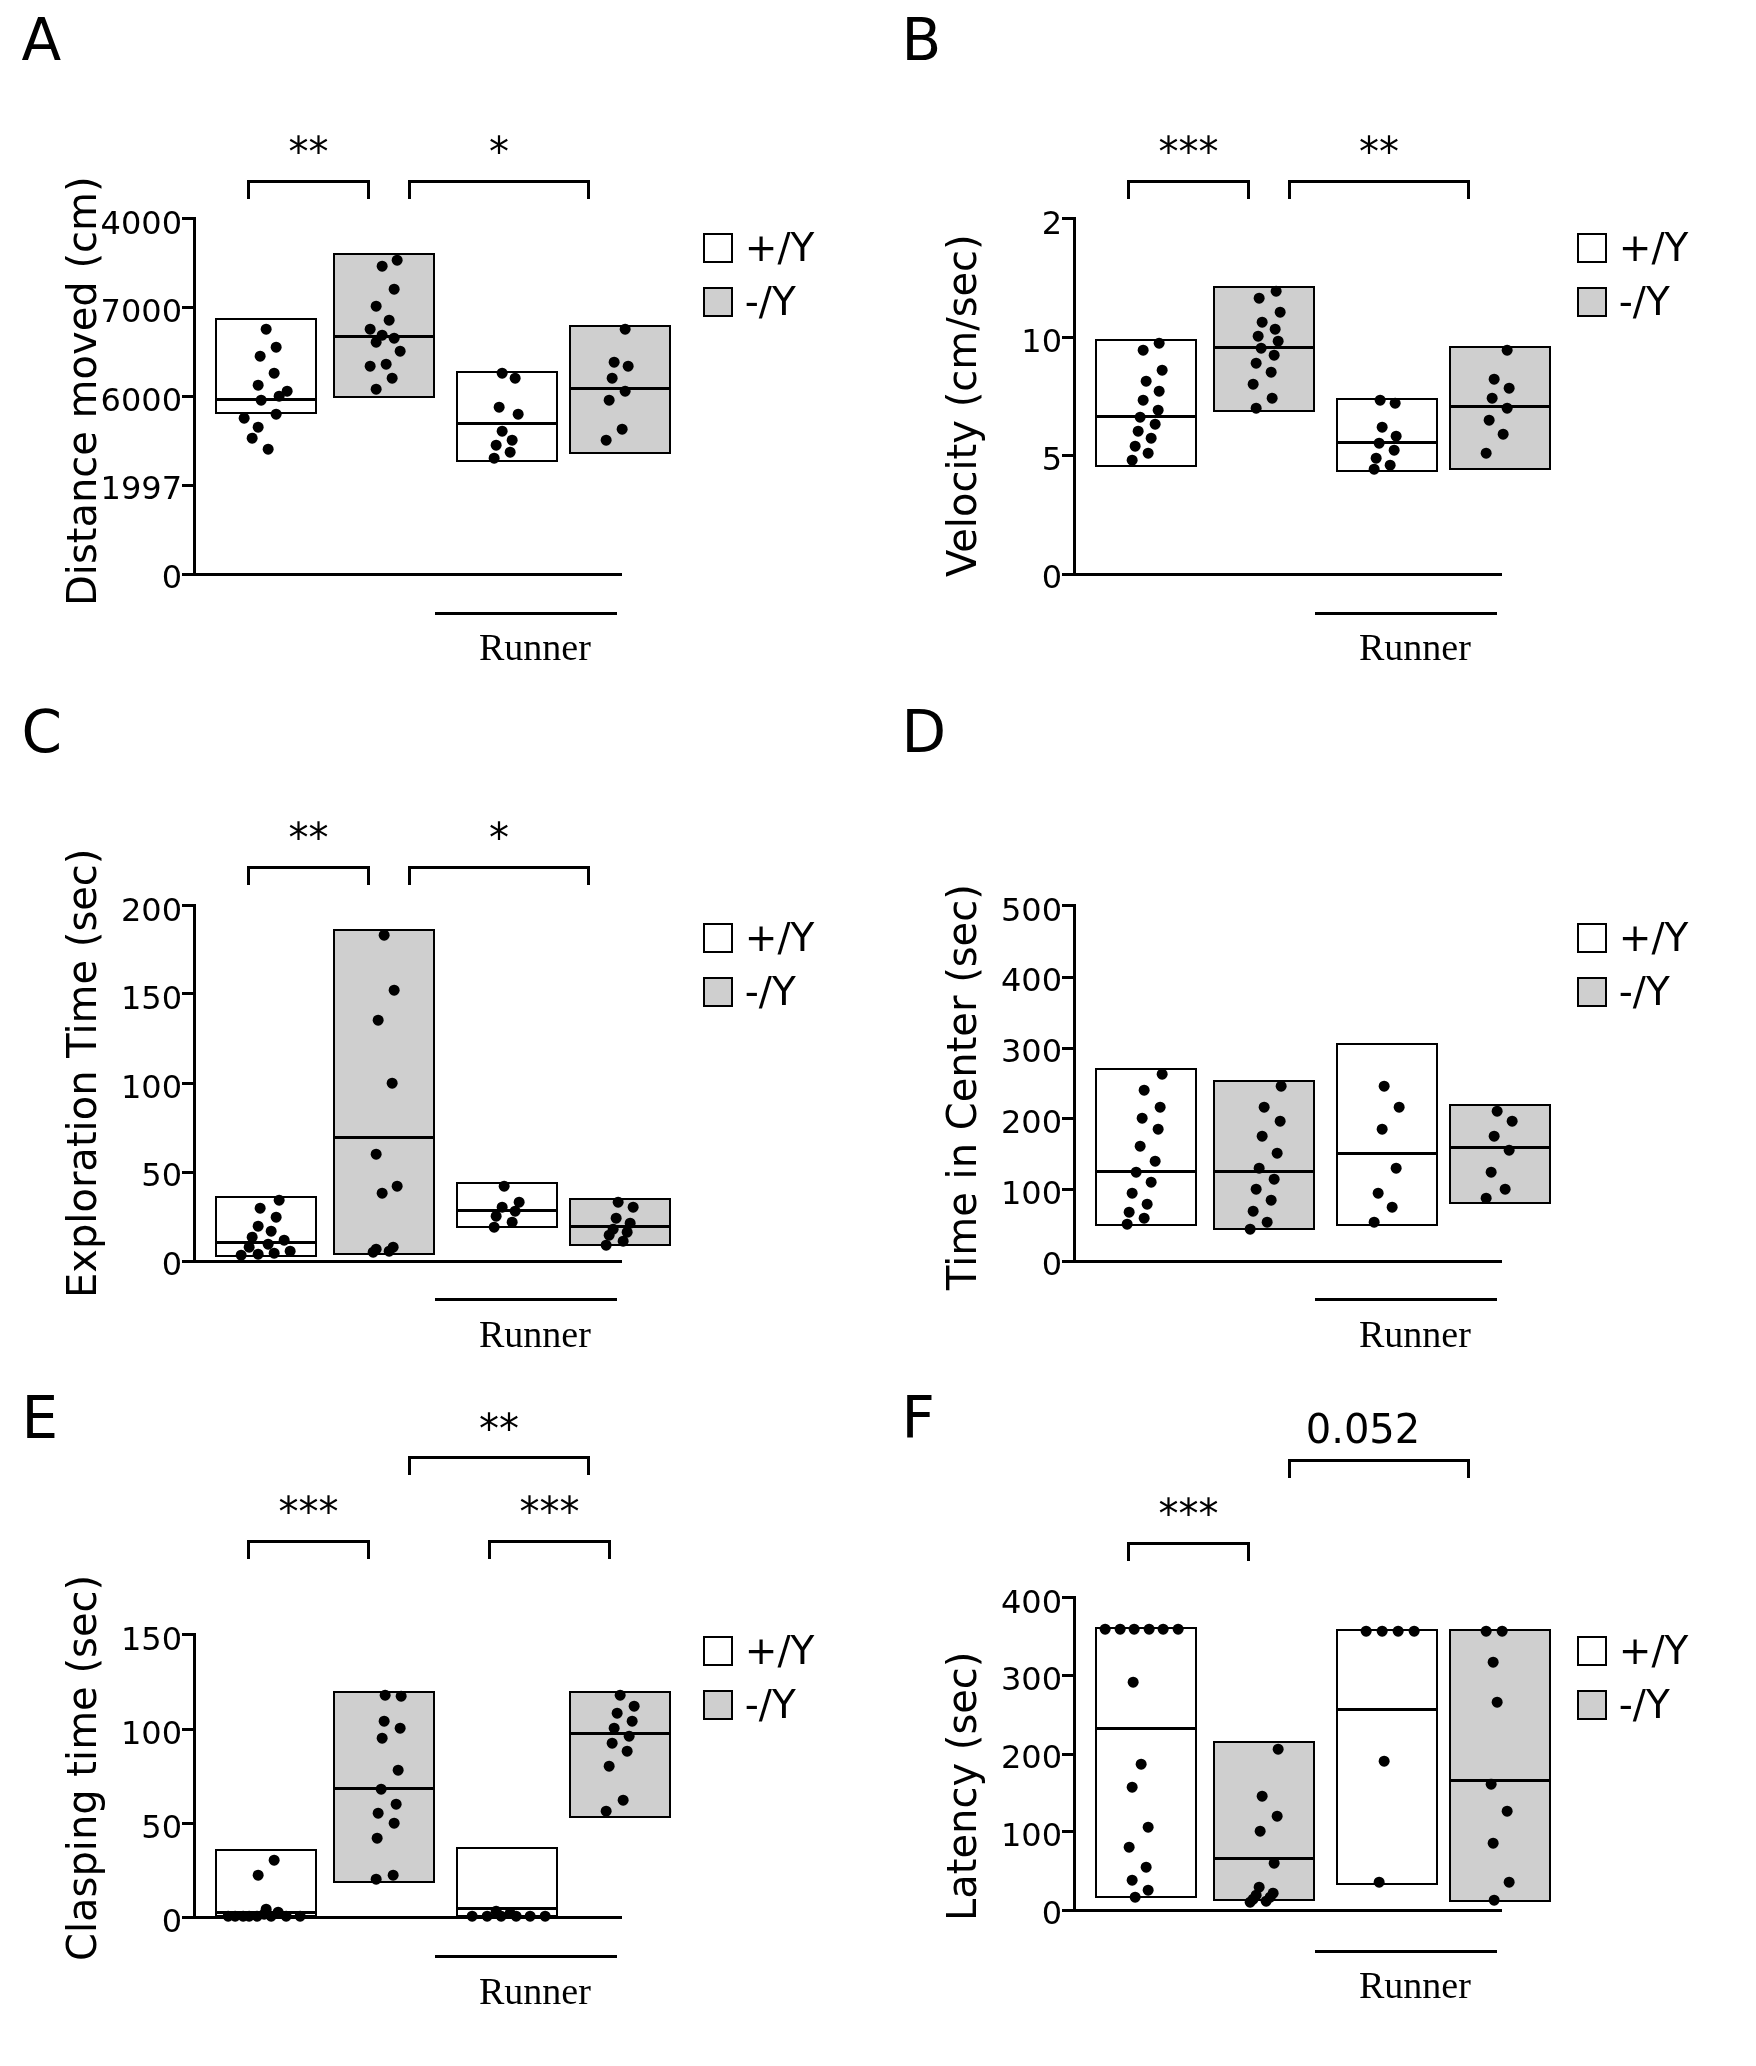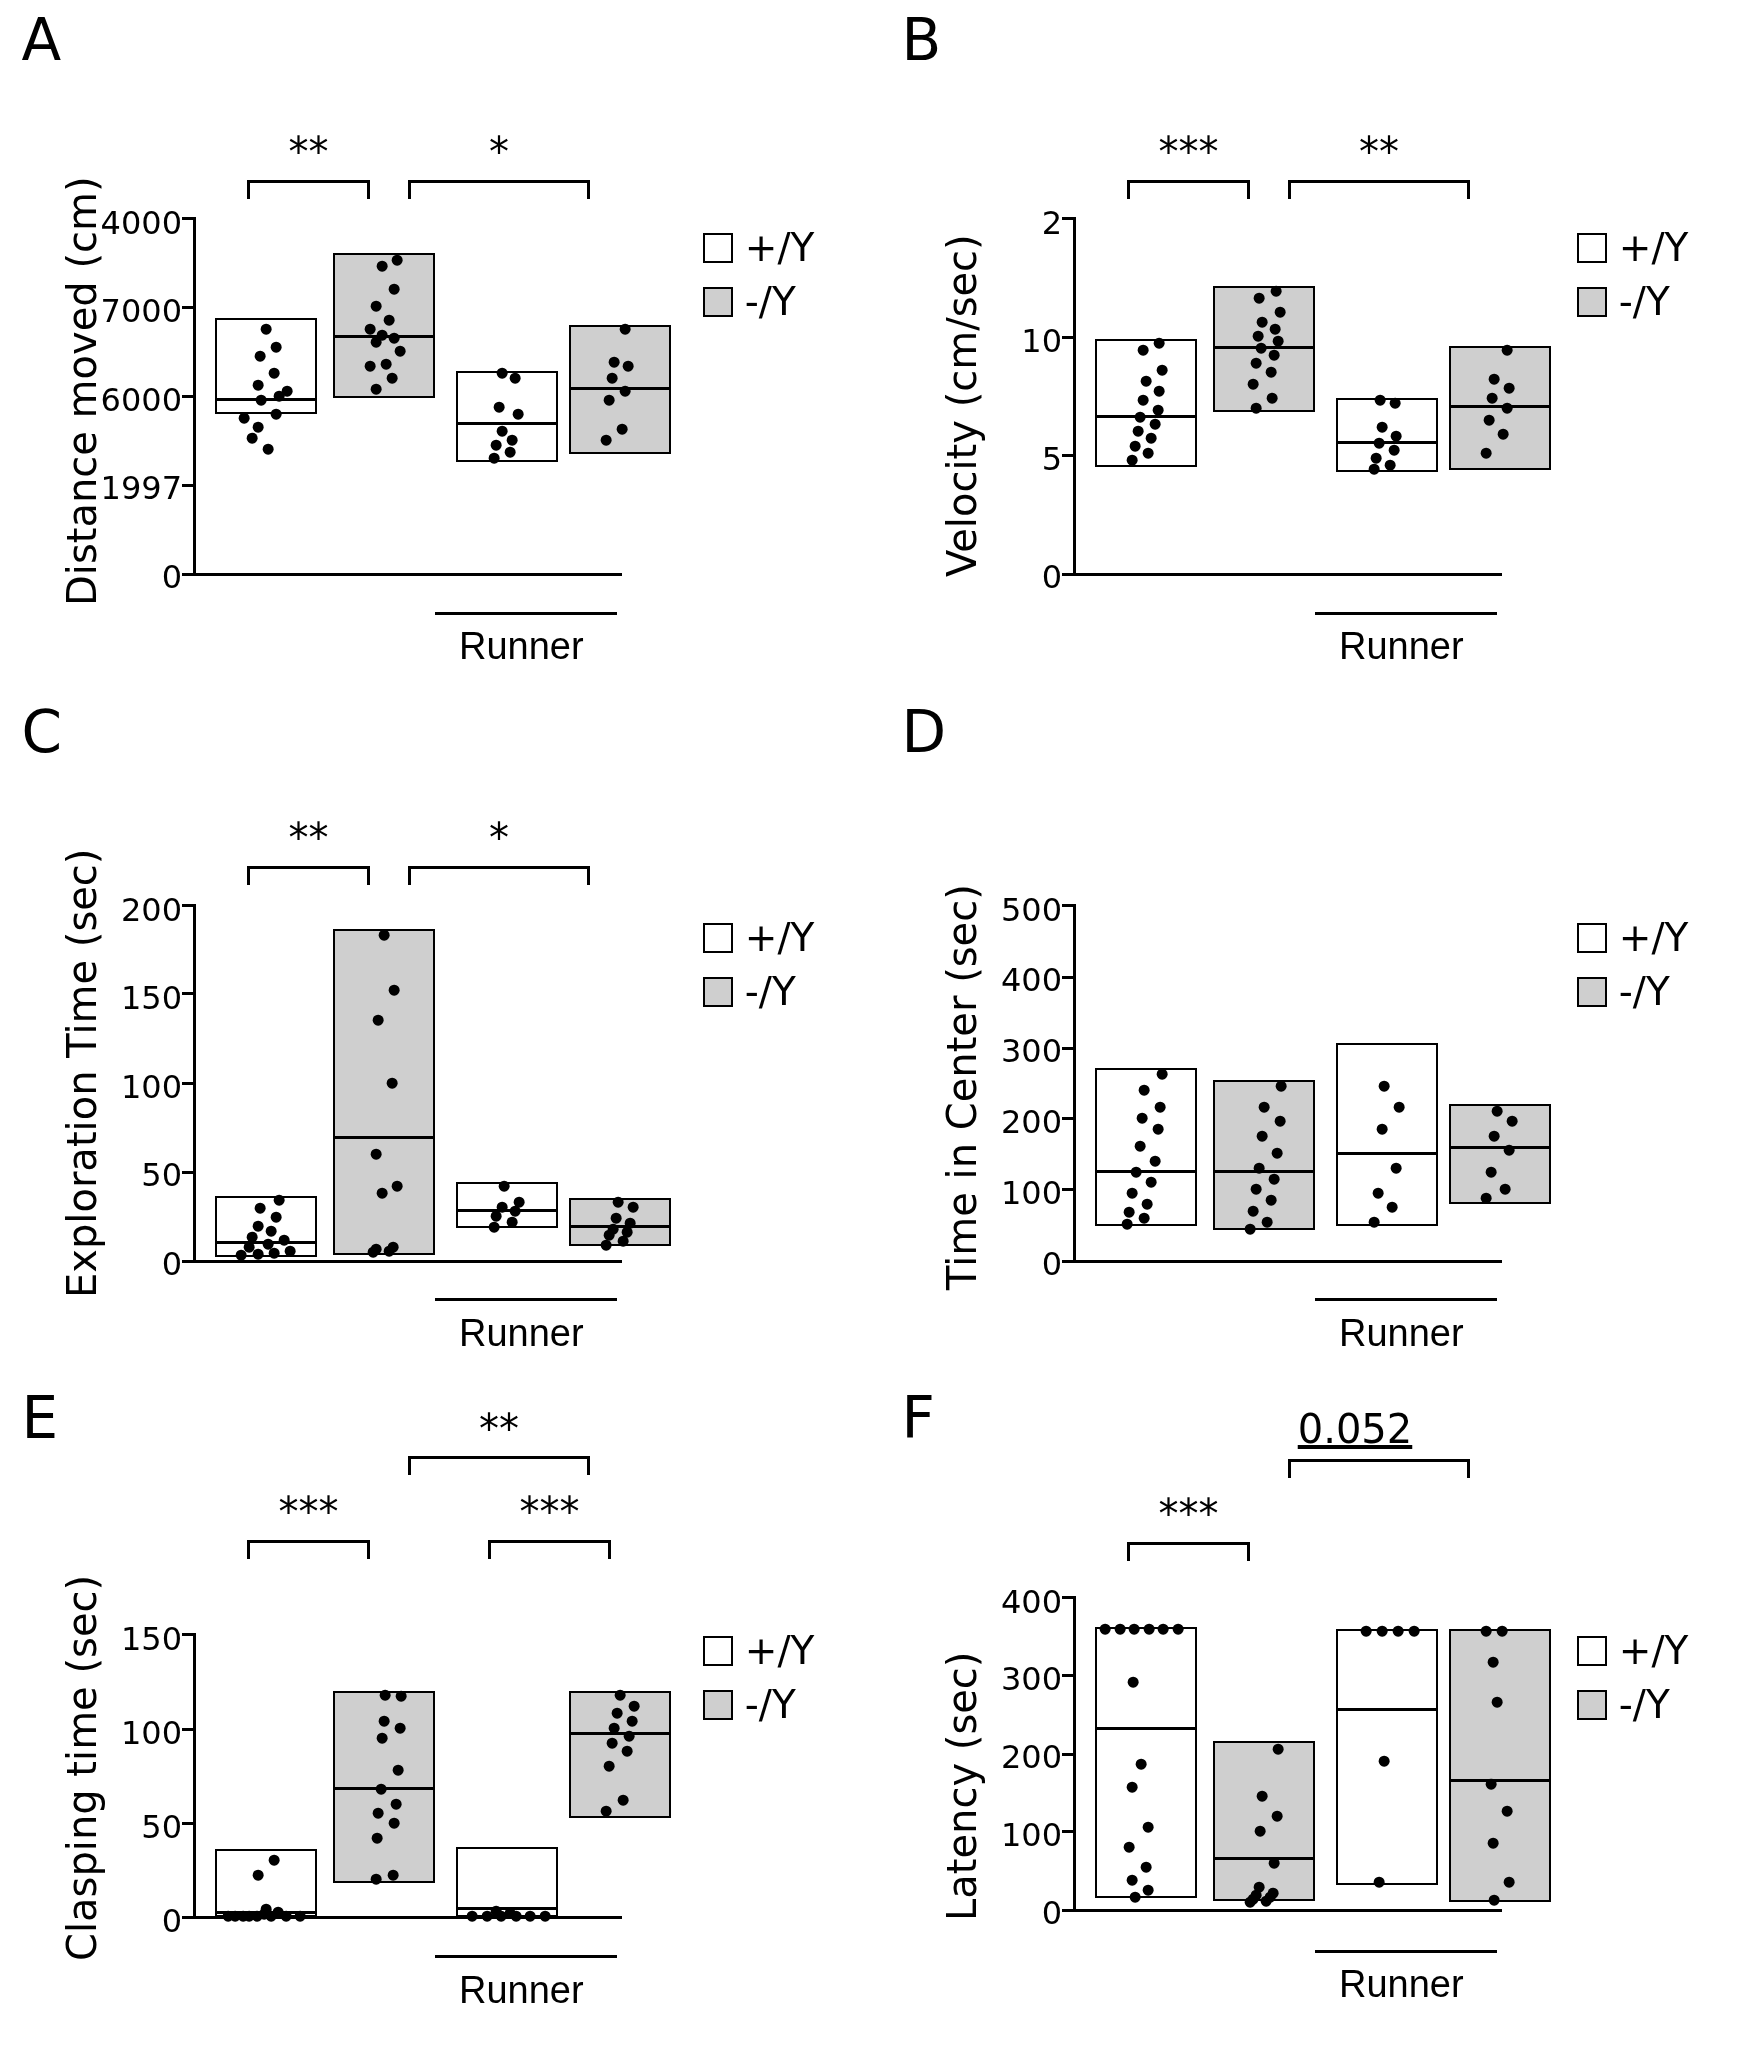--- a/index.html
+++ b/index.html
@@ -105,21 +105,22 @@
   }
   .runner-line {
     position: absolute;
     background: #000000;
     height: 2.7px;
   }
   .runner-label {
     position: absolute;
     font-size: 38px;
     white-space: nowrap;
-    font-family: Liberation Sans, sans-serif;
+    font-family: Liberation Serif, serif;
+    margin-left: 20px;
   }
   .legend {
     position: absolute;
   }
   .legend-row {
     position: absolute;
     display: flex;
     align-items: center;
   }
   .legend-swatch {
@@ -716,21 +717,21 @@
     <div class="dot" style="left:627px; top:427px;"></div>
     <div class="dot" style="left:613px; top:459px;"></div>
     <div class="dot" style="left:629px; top:498px;"></div>
     <div class="dot" style="left:614px; top:516px;"></div>
 
     <div class="sig-bracket" style="left:408px; top:75px; width:182px; height:21.5px;">
       <div class="bar"></div>
         <div class="tick-l" style="height:19.3px;"></div>
         <div class="tick-r" style="height:19.3px;"></div>
     </div>
-    <div class="sig-label" style="left:384px; top:21.5px; width:182px;text-decoration:underline;">0.052</div>
+    <div class="sig-label" style="left:392px; top:21.5px; width:182px;">0.052</div>
 
     <div class="sig-bracket" style="left:247px; top:158px; width:123px; height:21.5px;">
       <div class="bar"></div>
         <div class="tick-l" style="height:19.3px;"></div>
         <div class="tick-r" style="height:19.3px;"></div>
     </div>
     <div class="sig-label" style="left:247px; top:107px; width:123px;">***</div>
 
     <div class="runner-line" style="left:435px; top:566px; width:182px;"></div>
     <div class="runner-label" style="left:459px; top:579px;">Runner</div>

